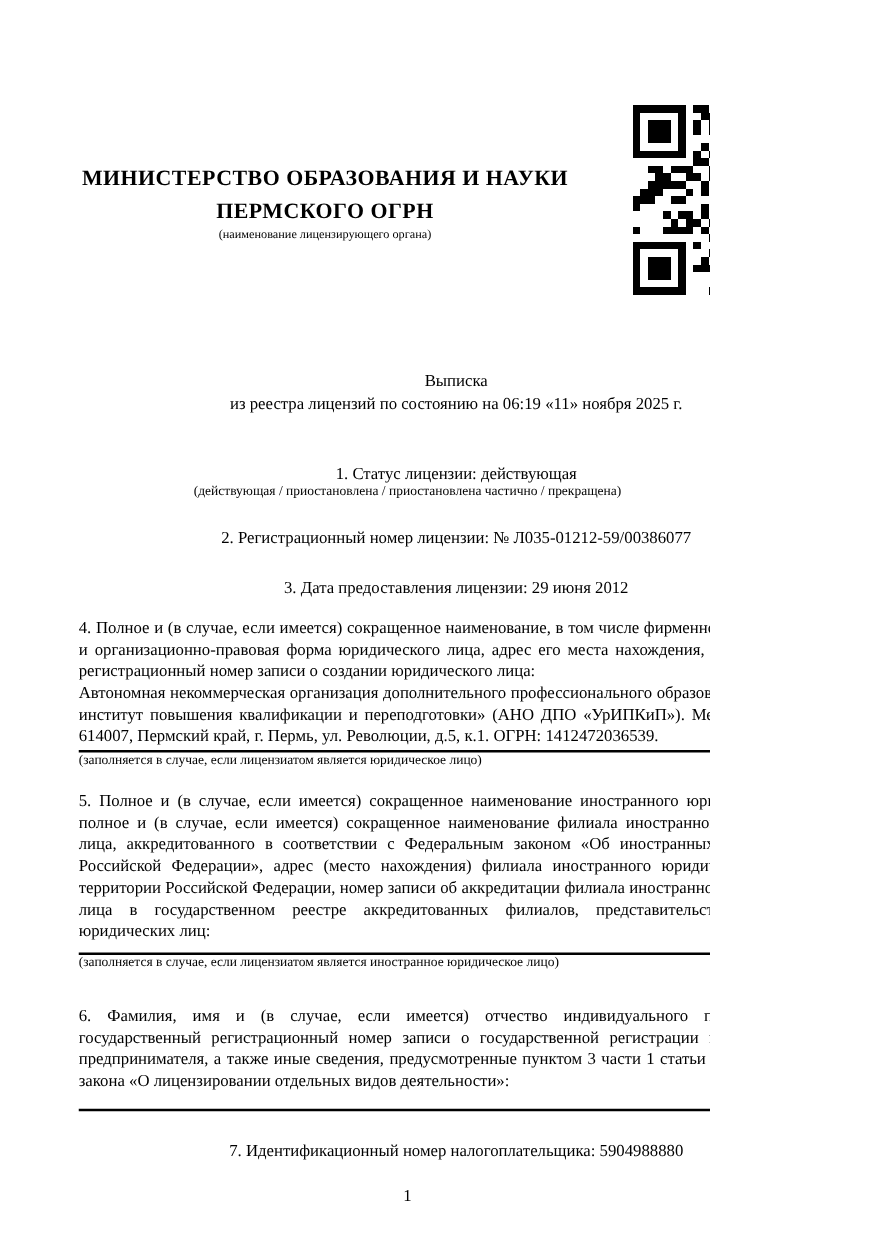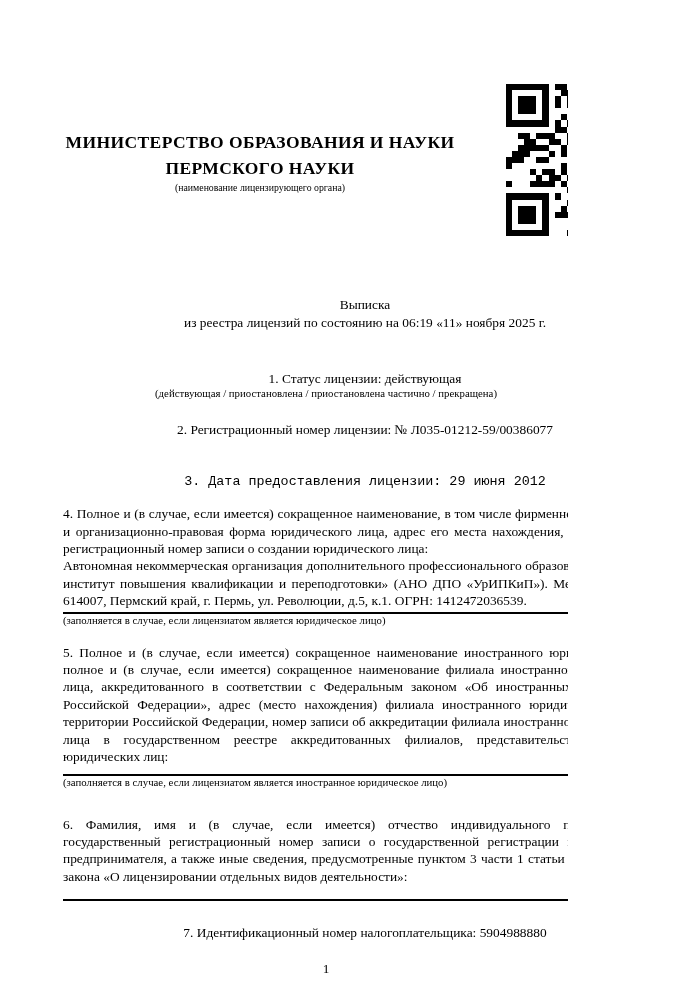--- a/index.html
+++ b/index.html
@@ -77,41 +77,41 @@
   .rule.gap-md { margin-top: 14px; }
   .fill-caption {
     font-size: 10.8px;
     line-height: 13px;
     text-align: left;
     padding-right: 78px;
     margin-top: 0;
   }
   #item1 { margin-top: 39px; }
   #item2 { margin-top: 21px; }
-  #item3 { margin-top: 34px; font-family: Liberation Mono, monospace; }
+  #item3 { margin-top: 22px; }
   #item4 { margin-top: 15px; }
   #item5 { margin-top: 17px; }
   #item6 { margin-top: 27px; }
   #item7 { margin-top: 23px; }
   .page-number {
     margin-top: 18px;
     font-size: 13.4px;
     line-height: 17px;
     text-align: center;
     padding-right: 78px;
   }
 </style>
 </head>
 <body>
 
 <div class="page">
 
   <header class="doc-header">
     <div class="ministry-name">МИНИСТЕРСТВО ОБРАЗОВАНИЯ И НАУКИ</div>
-    <div class="ministry-name">ПЕРМСКОГО НАУКИ</div>
+    <div class="ministry-name">ПЕРМСКОГО ОГРН</div>
     <div class="ministry-caption">(наименование лицензирующего органа)</div>
   </header>
 
   <div class="qr" id="qr-box">
       <svg viewBox="0 0 25 25" shape-rendering="crispEdges" fill="#000000">
         <rect x="0" y="0" width="25" height="25" fill="#ffffff"></rect>
         <rect x="0" y="0" width="1" height="1"></rect>
         <rect x="1" y="0" width="1" height="1"></rect>
         <rect x="2" y="0" width="1" height="1"></rect>
         <rect x="3" y="0" width="1" height="1"></rect>

